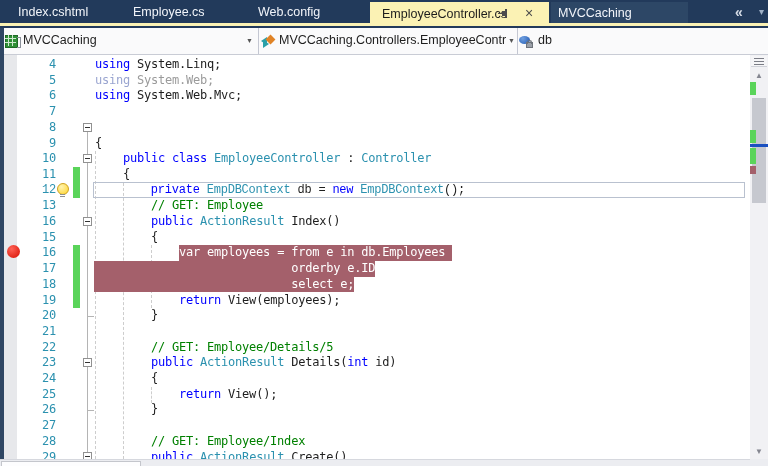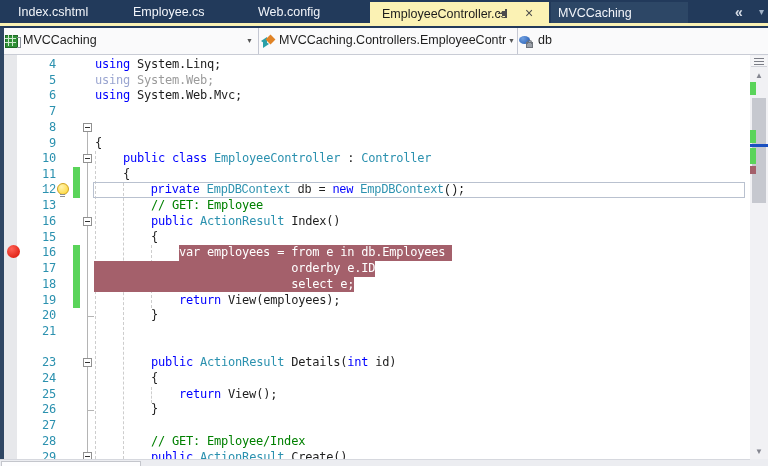--- a/index.html
+++ b/index.html
@@ -277,20 +277,24 @@
           <span class="cd"><span class="tk-d">            </span><span class="tk-k">return </span><span class="tk-d">View(employees);</span></span>
         </div>
         <div class="cl" style="top: 253.2px;">
           <span class="ln">20</span>
           <span class="cd"><span class="tk-d">        }</span></span>
         </div>
         <div class="cl" style="top: 268.9px;">
           <span class="ln">21</span>
           <span class="cd"></span>
         </div>
+        <div class="cl" style="top: 284.6px;">
+          <span class="ln">22</span>
+          <span class="cd"><span class="tk-c">        // GET: Employee/Details/5</span></span>
+        </div>
         <div class="cl" style="top: 300.3px;">
           <span class="ln">23</span>
           <span class="cd"><span class="tk-d">        </span><span class="tk-k">public </span><span class="tk-t">ActionResult</span><span class="tk-d"> Details(</span><span class="tk-k">int</span><span class="tk-d"> id)</span></span>
         </div>
         <div class="cl" style="top: 316px;">
           <span class="ln">24</span>
           <span class="cd"><span class="tk-d">        {</span></span>
         </div>
         <div class="cl" style="top: 331.7px;">
           <span class="ln">25</span>

